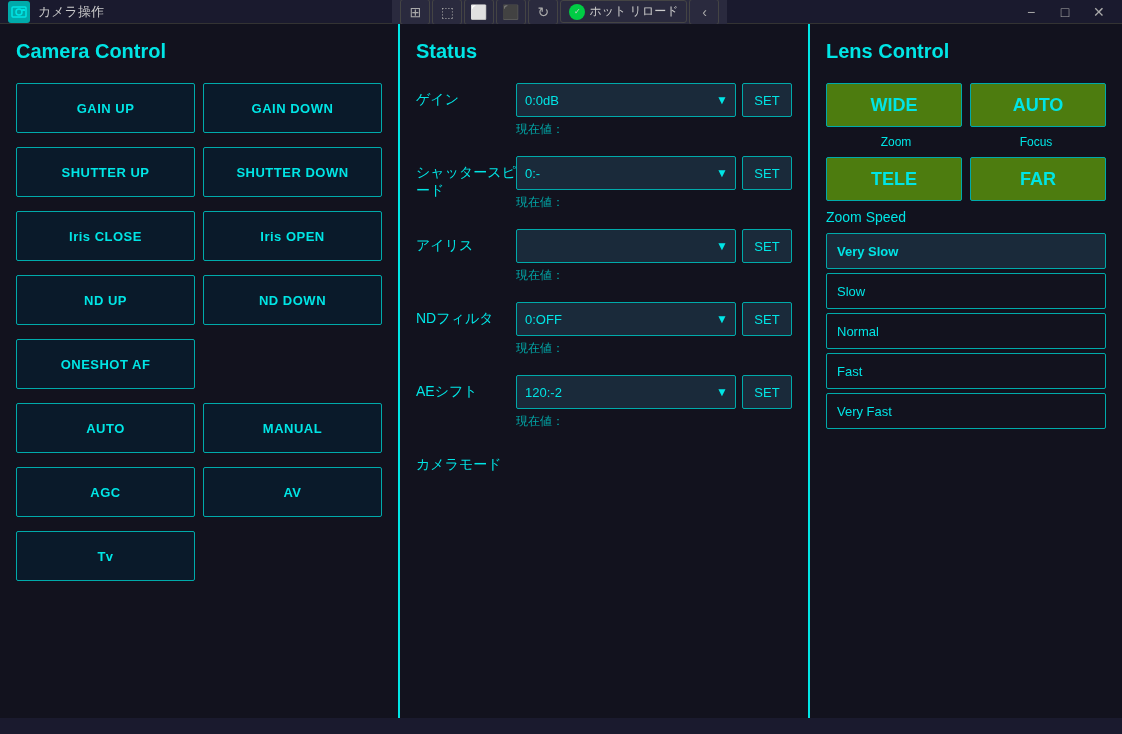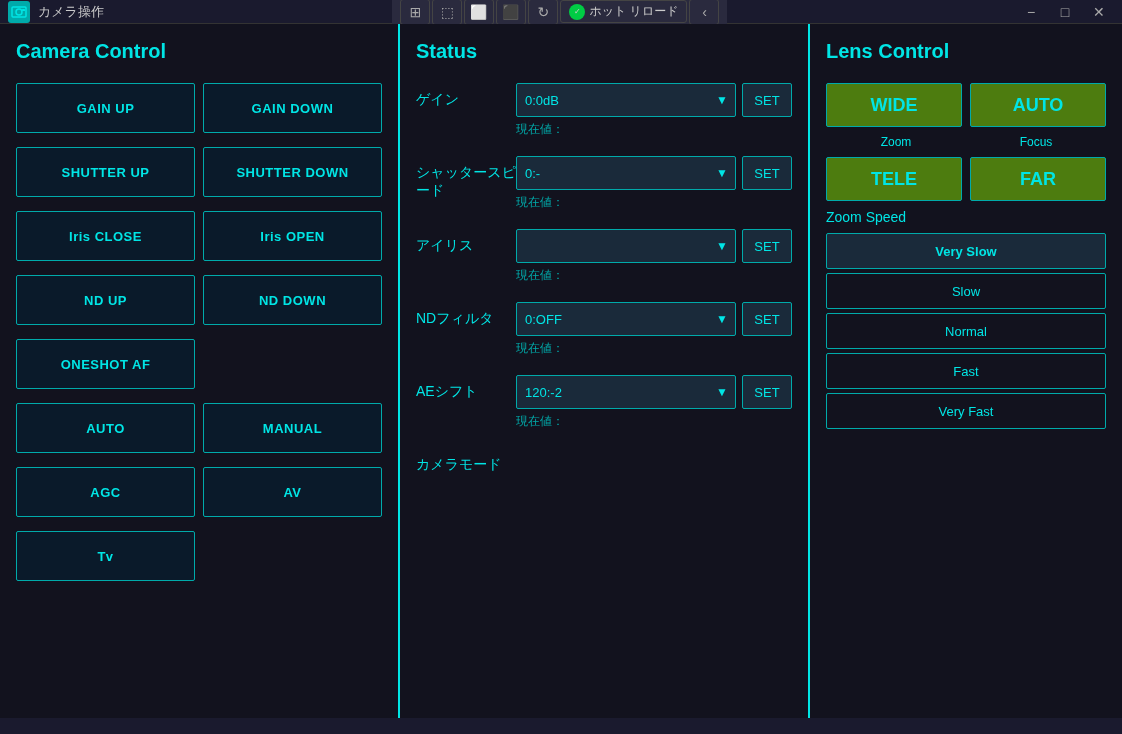--- a/index.html
+++ b/index.html
@@ -255,21 +255,21 @@
       margin-top: 4px;
     }
     .speed-btn {
       display: block;
       width: 100%;
       height: 36px;
       background: #12121e;
       border: 1.5px solid #00aaaa;
       color: #00e5e5;
       font-size: 13px;
-      text-align: center;
+      text-align: left;
       padding: 0 10px;
       cursor: pointer;
       margin-bottom: 4px;
       border-radius: 2px;
     }
     .speed-btn.selected {
       background: #1a2a3a;
       font-weight: bold;
     }
   </style>

